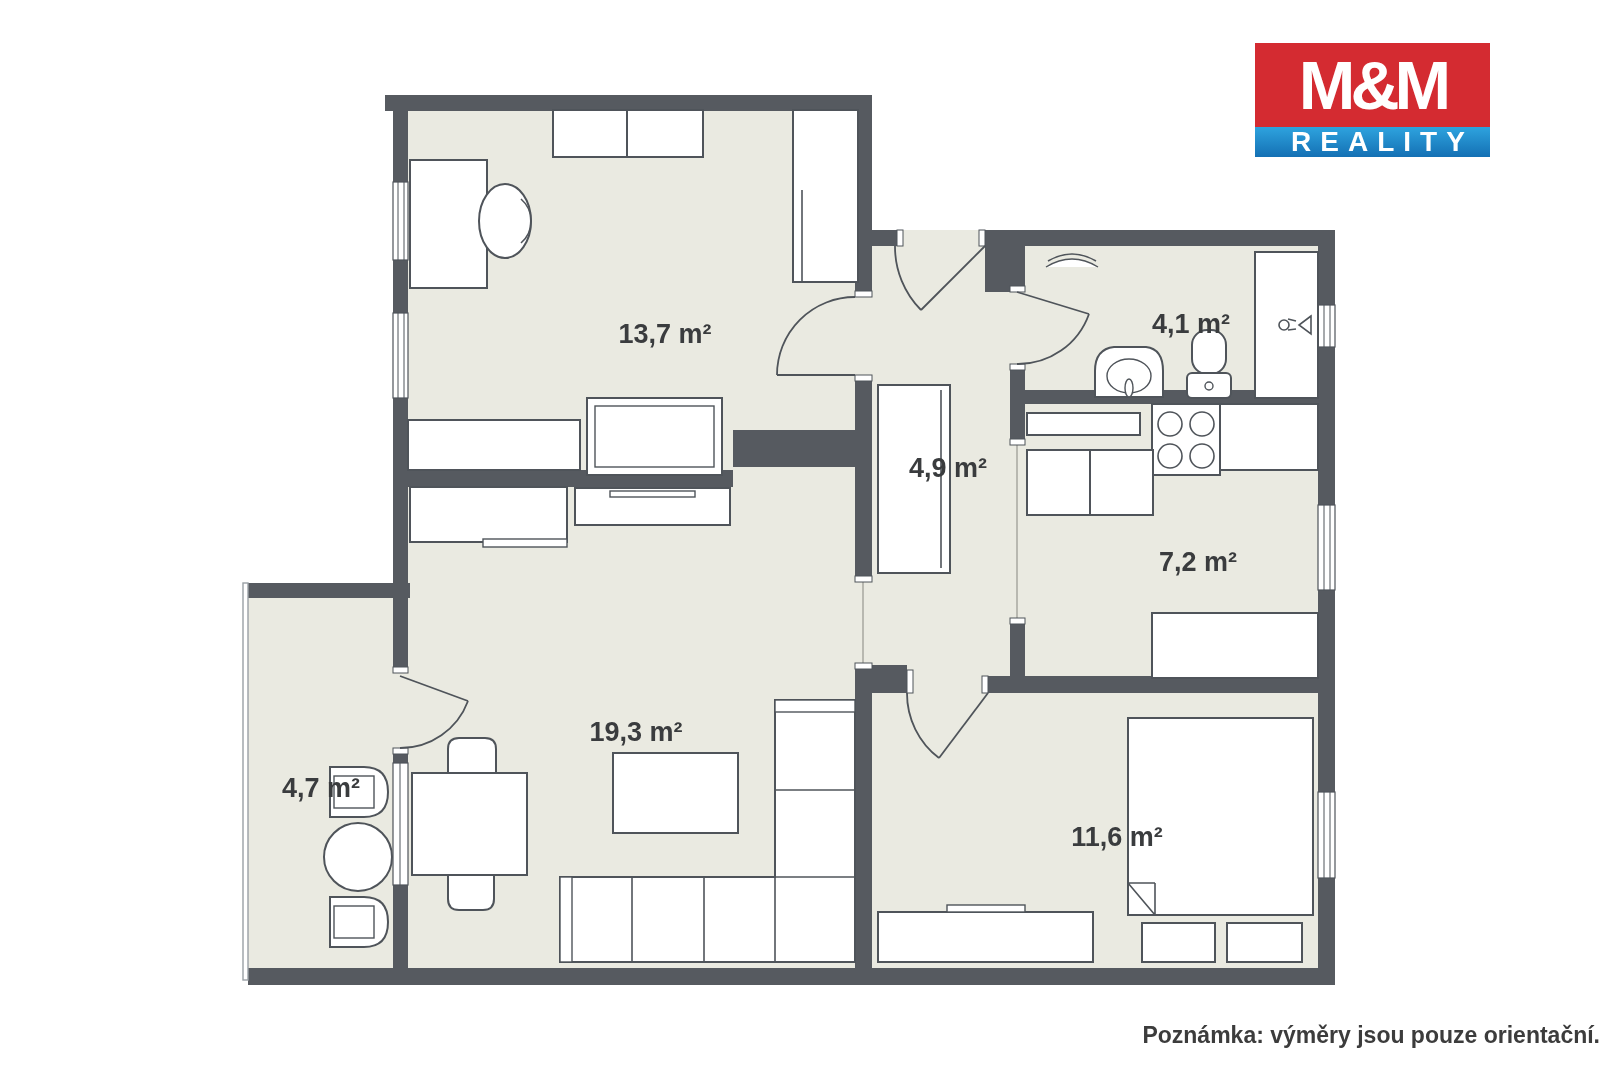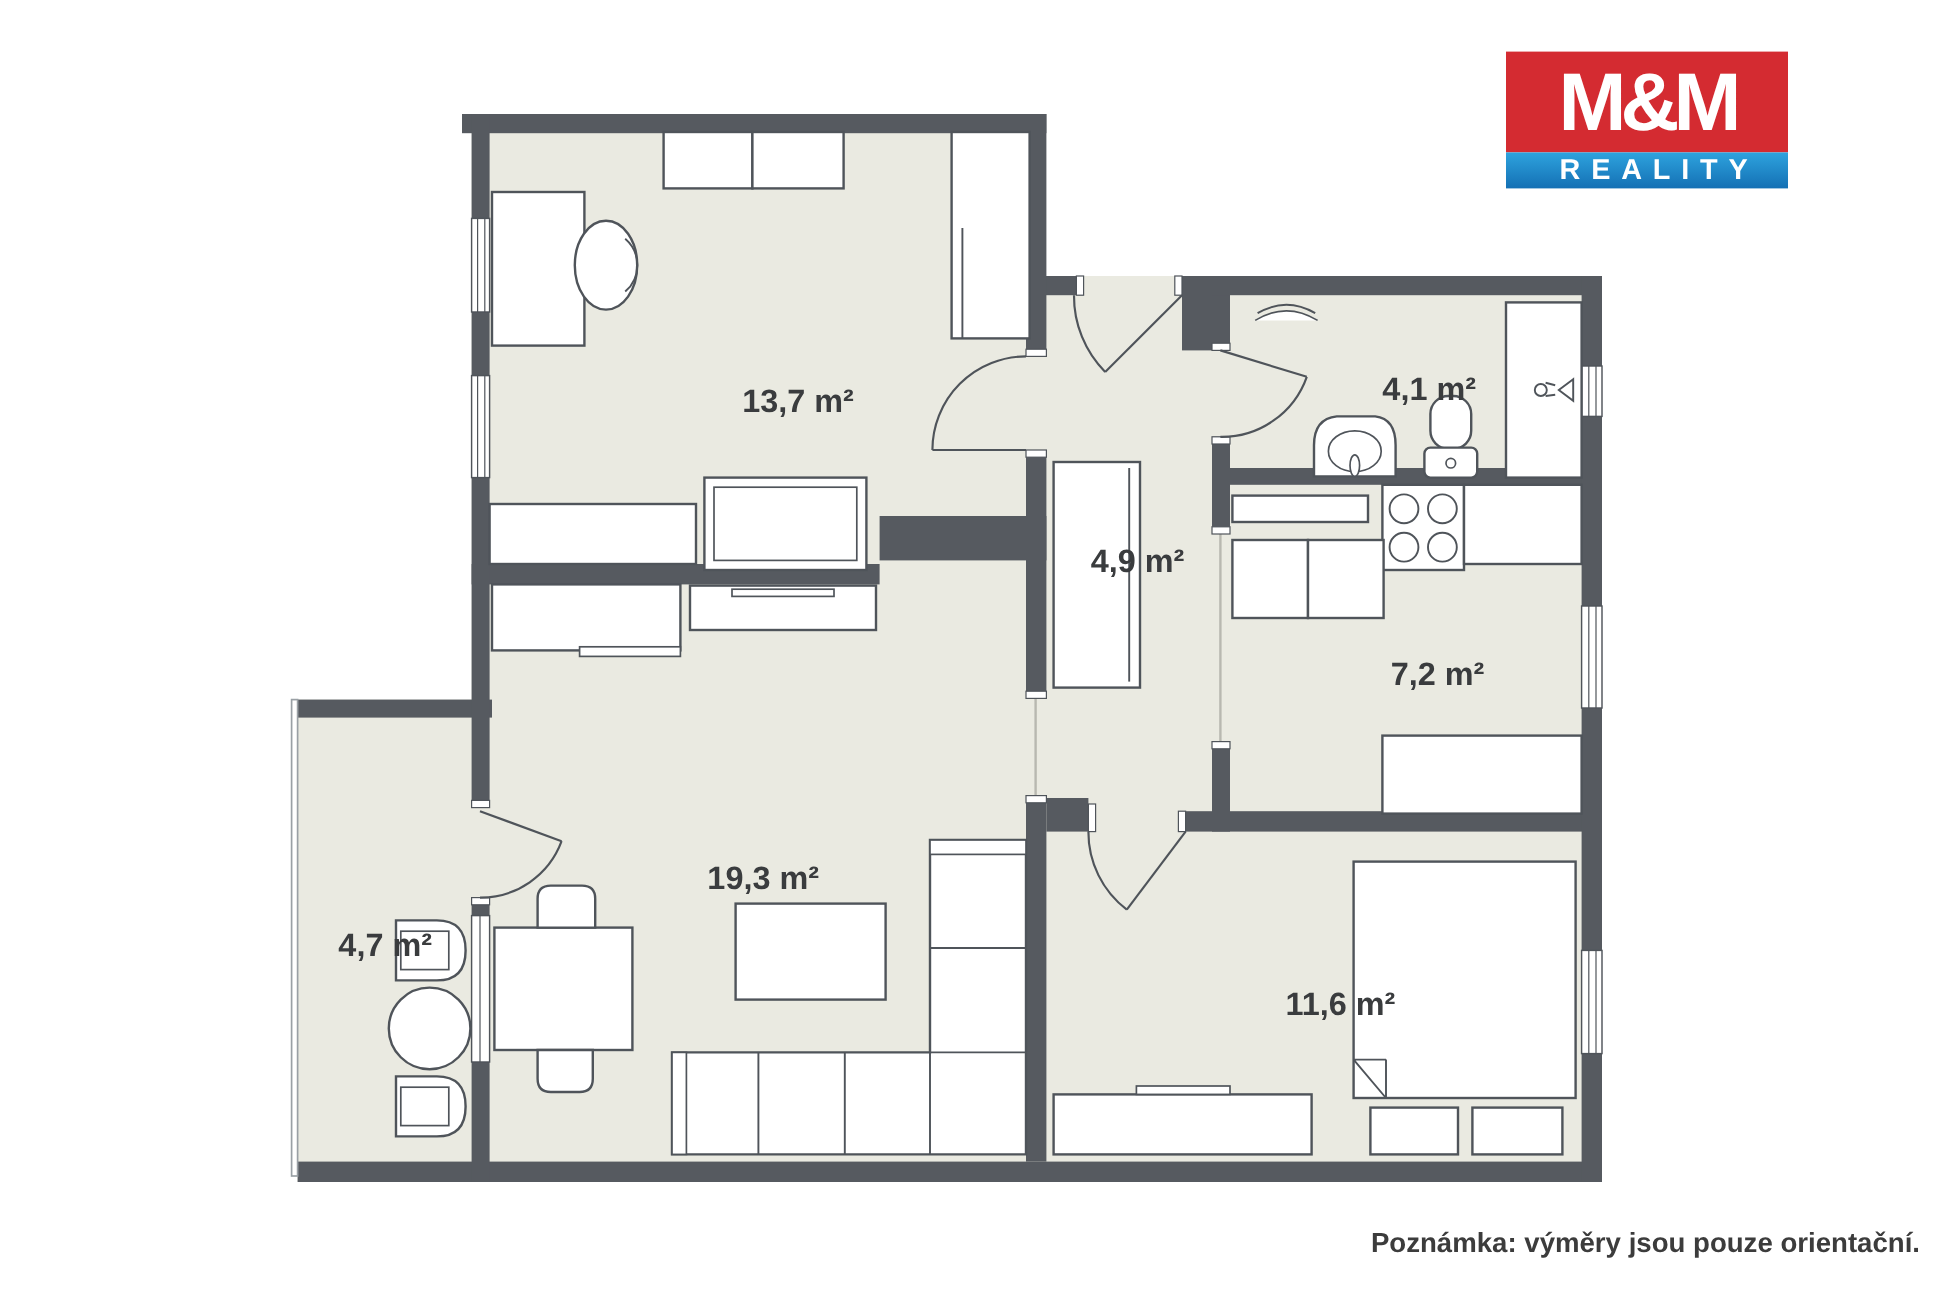--- a/index.html
+++ b/index.html
@@ -18,21 +18,21 @@
   .thresh{stroke:#b8b8b0;stroke-width:2;}
   .rail{fill:#ffffff;stroke:#9aa0a5;stroke-width:1.4;}
   .lbl{font-family:"Liberation Sans",sans-serif;font-size:27px;font-weight:600;
        fill:#3a3c3e;text-anchor:middle;}
   .logo{position:absolute;left:1255px;top:43px;width:235px;}
   .logo-top{height:84px;background:var(--brand-red,#d42b31);color:#fff;
             display:flex;align-items:center;justify-content:center;
             font-weight:bold;font-size:68px;letter-spacing:-5px;line-height:1;}
   .logo-bottom{height:30px;background:linear-gradient(180deg,var(--brand-blue-light,#2ea3de),var(--brand-blue-dark,#1470b4));
             color:#fff;display:flex;align-items:center;justify-content:center;
-            font-weight:bold;font-size:24px;letter-spacing:9px;padding-left:20px;box-sizing:border-box;}
+            font-weight:bold;font-size:28px;letter-spacing:9px;padding-left:20px;box-sizing:border-box;}
   .note{position:absolute;right:18px;top:1022px;width:800px;text-align:right;
         color:#3c3c3c;font-size:23px;font-weight:bold;}
 </style>
 </head>
 <body>
 
 <div class="page">
 
 <svg width="1618" height="1080" viewBox="0 0 1618 1080">
 

